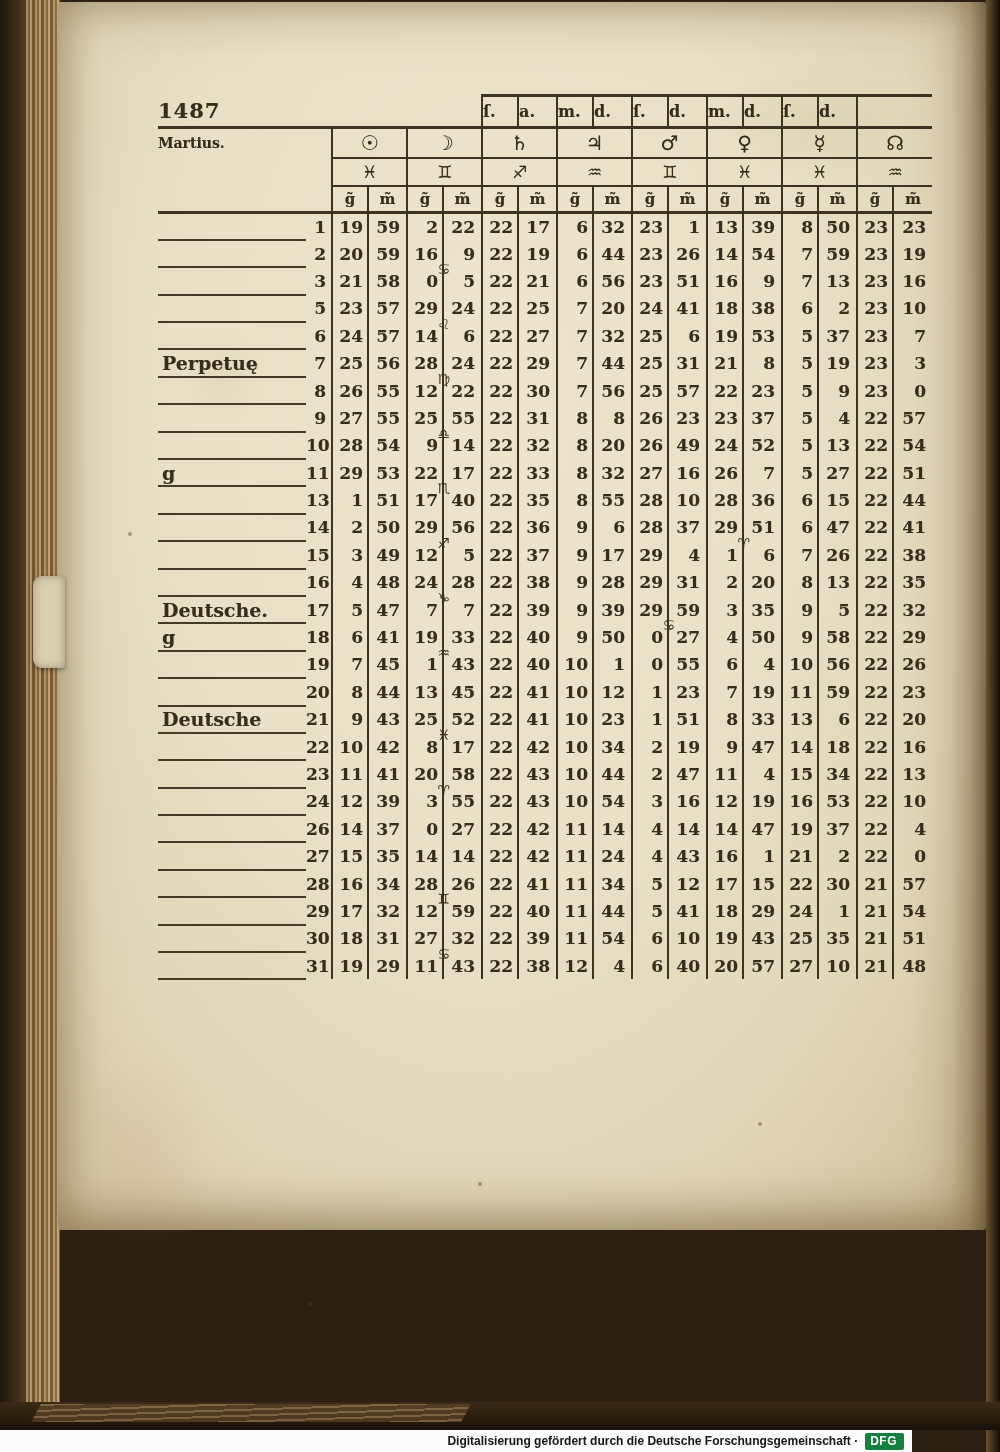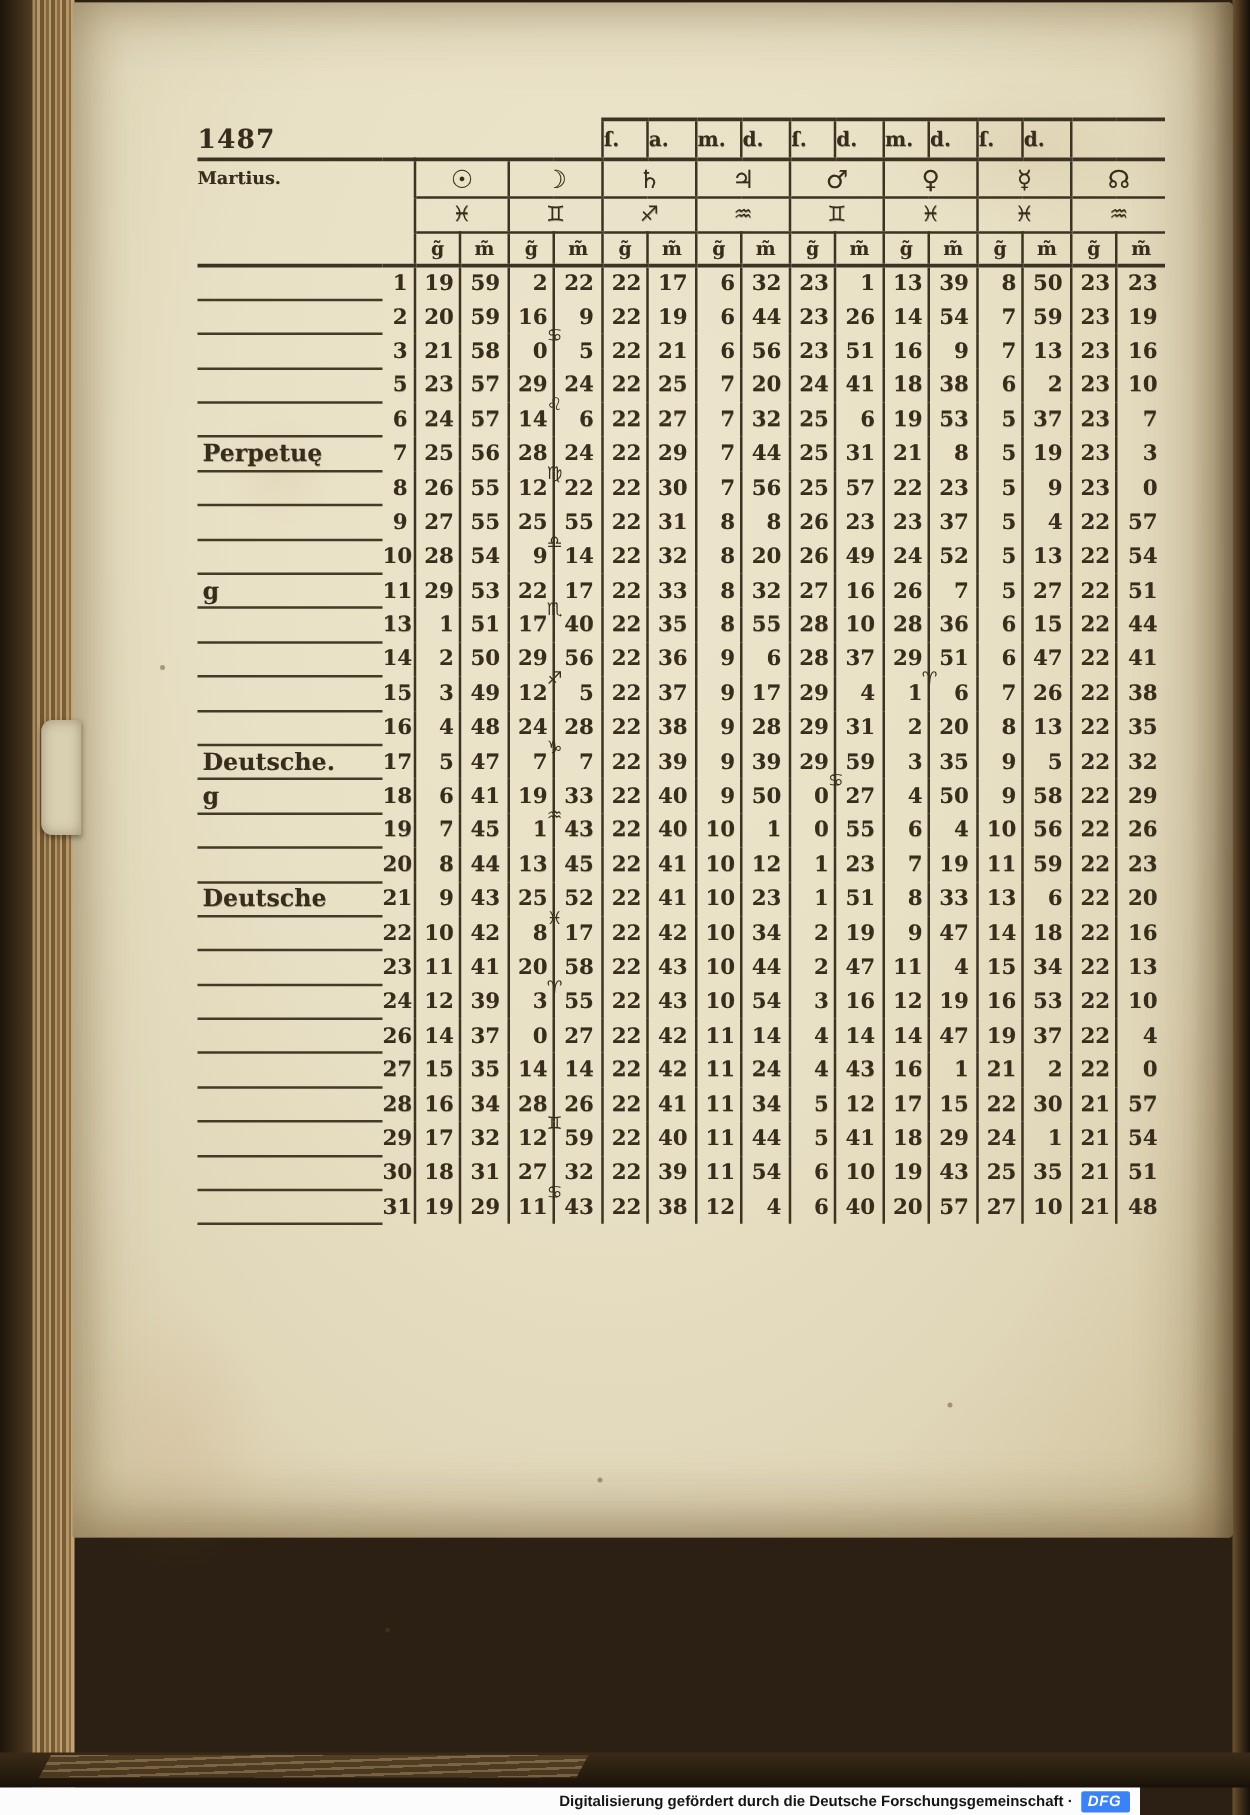--- a/index.html
+++ b/index.html
@@ -74,21 +74,21 @@
   td.m { text-align:right; padding-right:6px; border-left:2px solid #3d3322; }
   tbody tr td.g:first-of-type { border-left:none; }
   .ing { position:absolute; right:-8px; bottom:-9px; z-index:5; font-size:14px; line-height:1;
          font-family:"DejaVu Sans",sans-serif; color:#382d1c; text-shadow:none; }
 
   
   .footer-bar { position:absolute; left:0; bottom:0; width:912px; height:22px; background:#fcfcfc; z-index:6;
     display:flex; align-items:center; justify-content:flex-end; gap:7px; padding-right:8px;
     font-family:"Liberation Sans",sans-serif; }
   .footer-credit { font-size:12px; font-weight:bold; color:#161616; }
-  .dfg-logo { background:#3b82f6; color:#ffffff; font-size:12px; font-weight:bold; font-style:italic;
+  .dfg-logo { background:#15803d; color:#ffffff; font-size:12px; font-weight:bold; 
     padding:1px 7px 2px 5px; border-radius:2px; letter-spacing:.5px; }
 </style>
 </head>
 <body>
 
 <div class="cover-left"></div>
 <div class="edge-stack-left"></div>
 <div class="page-tab"></div>
 
 <div class="page">

